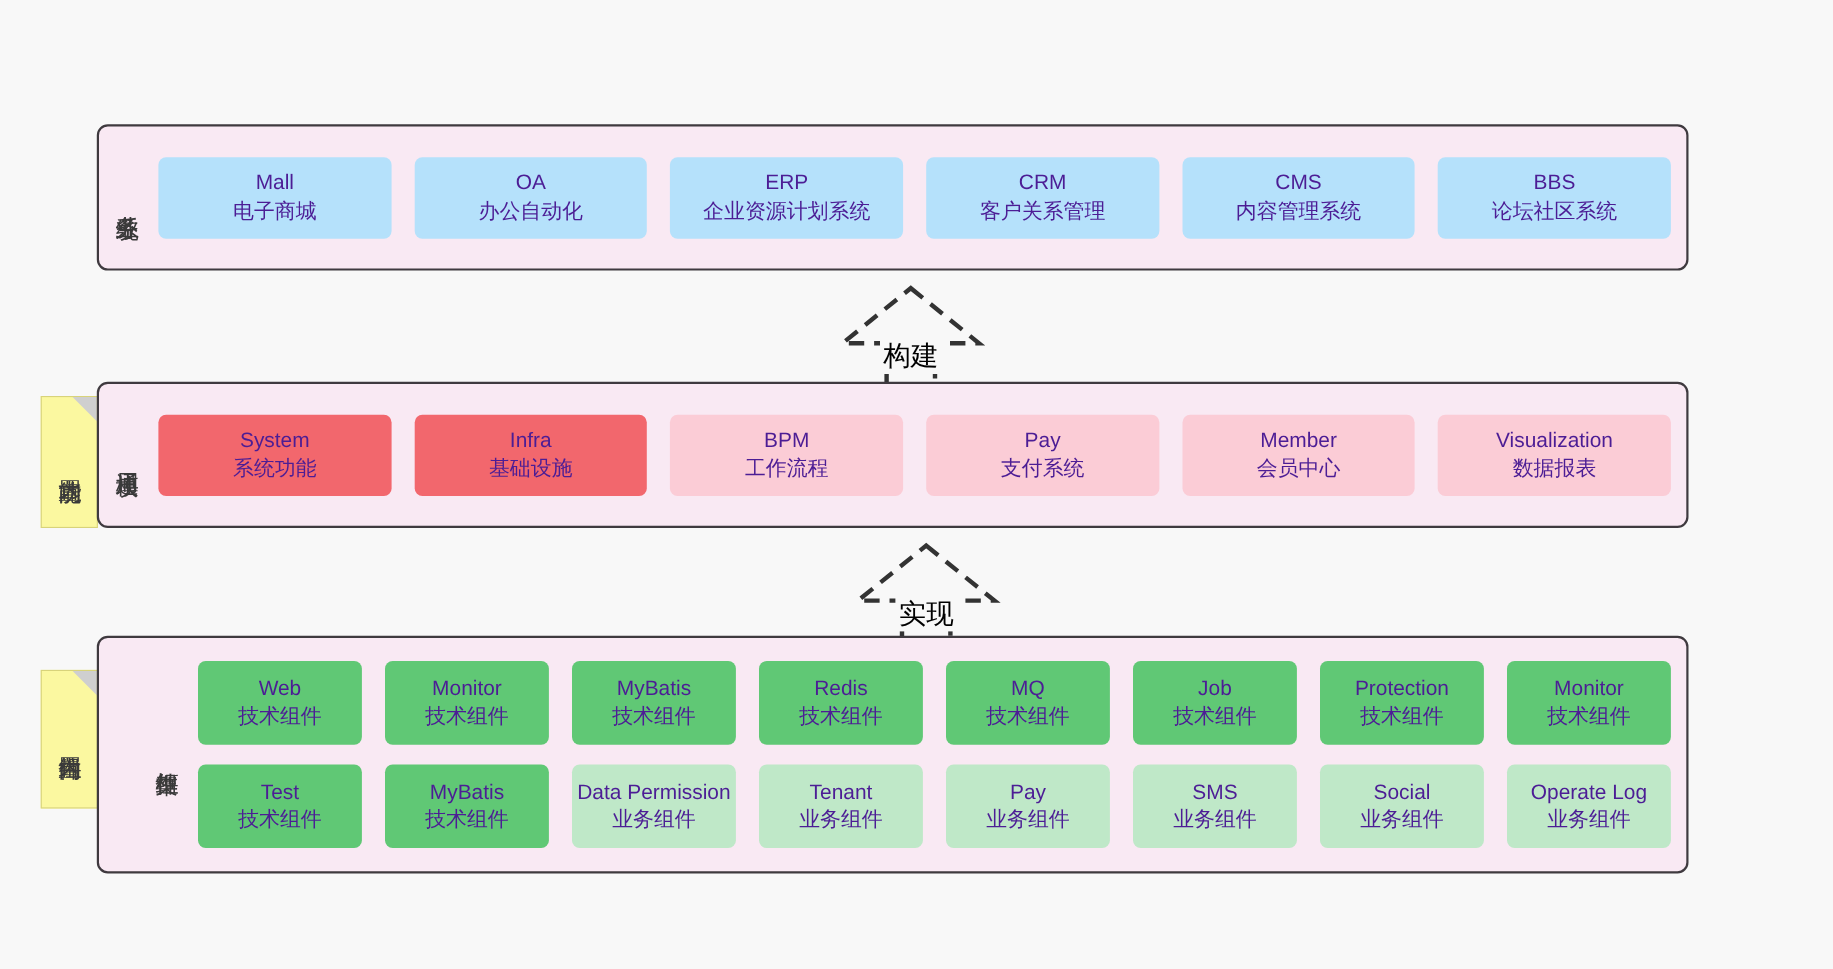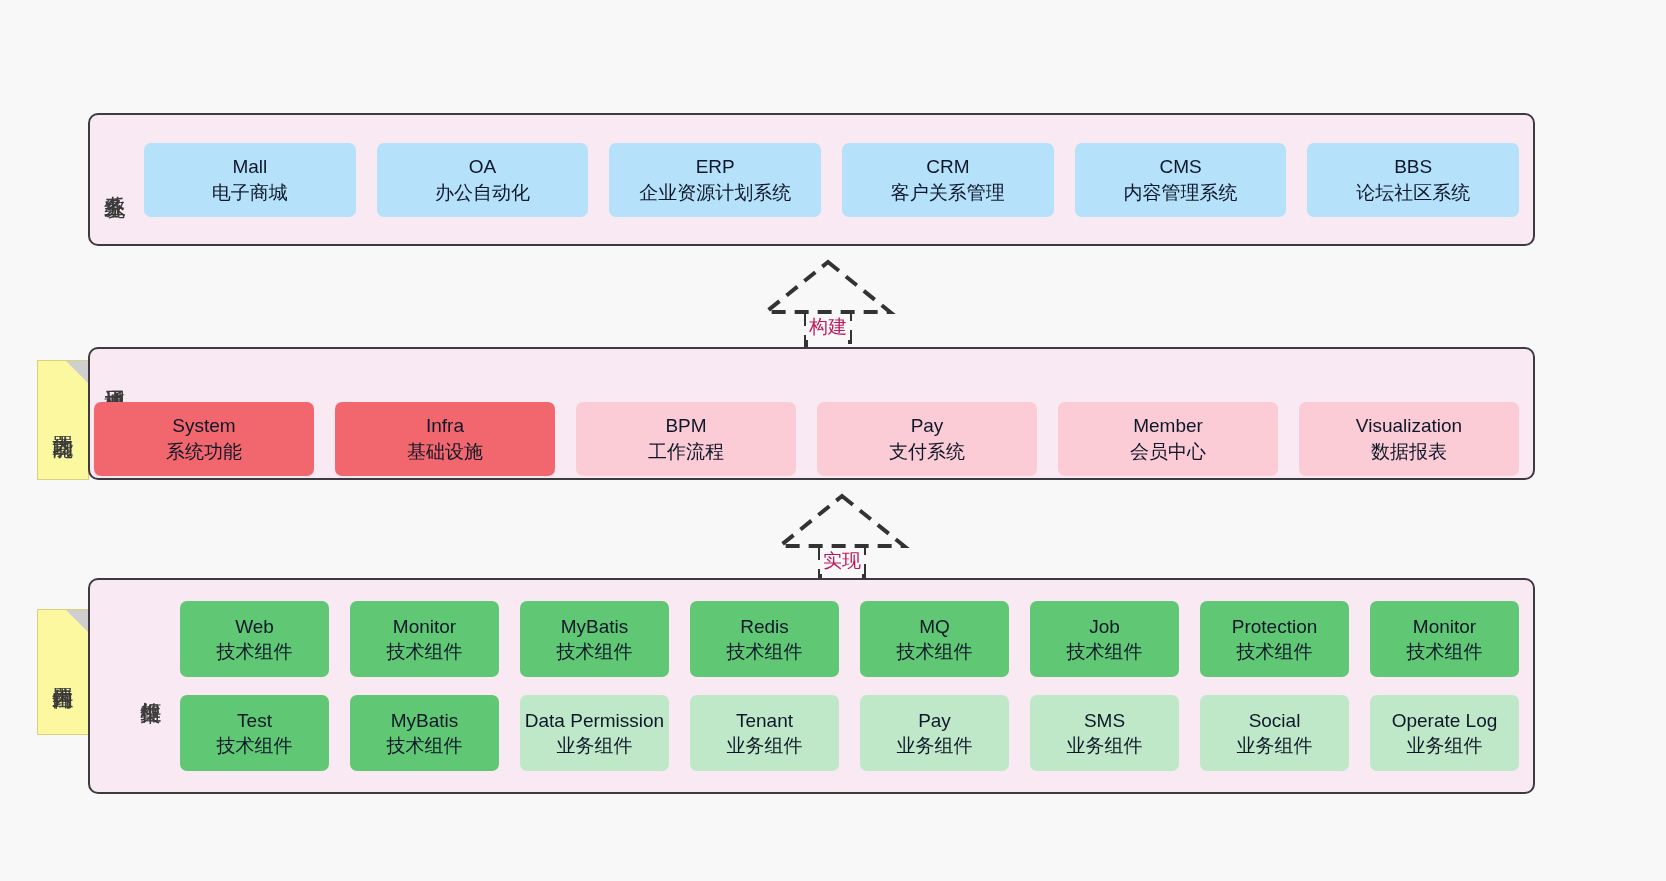--- a/index.html
+++ b/index.html
@@ -66,21 +66,21 @@
     flex: 1 1 0;
     box-sizing: border-box;
     border-radius: 7px;
     display: flex;
     flex-direction: column;
     align-items: center;
     justify-content: center;
     text-align: center;
     font-size: 19px;
     line-height: 1.32;
-    color: #0f172a;
+    color: #4c1d95;
     padding: 4px 2px;
   }
   .card .l1 { display: block; }
   .card .l2 { display: block; }
 
   .h-blue   { background: #b5e1fb; }
   .h-red    { background: #f2676d; }
   .h-pink   { background: #fbccd6; text-align: right; }
   .h-green  { background: #60c875; }
   .h-lgreen { background: #bfe8c8; }
@@ -117,22 +117,22 @@
     position: absolute;
     width: 180px;
     height: 100px;
   }
   .arrow svg { display: block; overflow: visible; }
   .arrow-label {
     position: absolute;
     left: 50%;
     transform: translateX(-50%);
     bottom: 14px;
-    font-size: 19px;
-    color: #be185d;
+    font-size: 25px;
+    color: #000000;
     background: #f8f8f8;
     padding: 0 3px;
     white-space: nowrap;
   }
 </style>
 </head>
 <body>
 
 <div id="canvas">
 
@@ -174,21 +174,21 @@
       <path d="M68 58 L68 98 L112 98 L112 58" stroke="#333333" stroke-width="4" stroke-dasharray="14 9" fill="none"></path>
     </svg>
     <div class="arrow-label">构建</div>
   </div>
 
   <div class="note" style="left:37px; top:360px; width:52px; height:120px;">
     <span class="fold"></span>
     <span>内置功能</span>
   </div>
 
-  <div class="layer" id="layer-common" style="left:88px; top:347px; width:1447px; height:133px;flex-direction:column;">
+  <div class="layer" id="layer-common" style="left:88px; top:347px; width:1447px; height:133px;">
     <div class="layer-title">通用模块</div>
     <div class="layer-body">
       <div class="row">
         <div class="card h-red" style="height:74px">
           <span class="l1">System</span>
           <span class="l2">系统功能</span>
         </div>
         <div class="card h-red" style="height:74px">
           <span class="l1">Infra</span>
           <span class="l2">基础设施</span>

